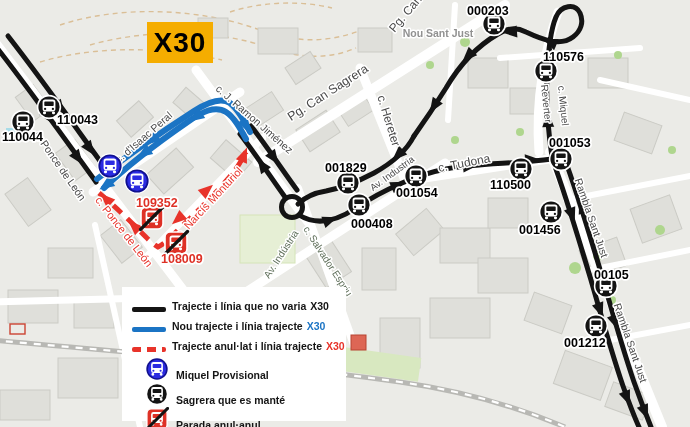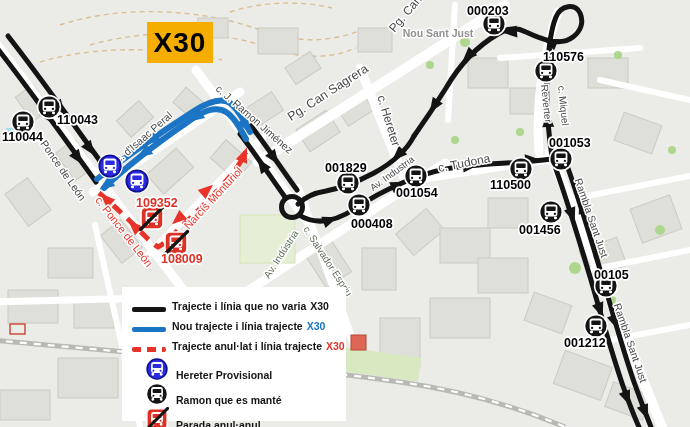--- a/index.html
+++ b/index.html
@@ -419,34 +419,34 @@
             <circle r="12.8" fill="#ffffff"></circle>
             <circle r="11.6" fill="#10108E"></circle>
             <circle r="9.9" fill="#2B2BE2"></circle>
             <rect x="-6.4" y="-7.6" width="12.8" height="12" rx="2.6" fill="#ffffff"></rect>
         <rect x="-4.7" y="-5.4" width="9.4" height="4.4" rx="0.8" fill="#2B2BE2"></rect>
         <circle cx="-3.9" cy="1.9" r="1.15" fill="#2B2BE2"></circle>
             <circle cx="3.9" cy="1.9" r="1.15" fill="#2B2BE2"></circle>
         <rect x="-6" y="4.4" width="3" height="2.8" rx="1.2" fill="#ffffff"></rect>
         <rect x="3" y="4.4" width="3" height="2.8" rx="1.2" fill="#ffffff"></rect>
           </svg></span>
-        <span class="lg-label">Hereter Provisional</span>
+        <span class="lg-label">Miquel Provisional</span>
       </div>
       <div class="lg-row icon-row">
         <span class="lg-iconbox"><svg width="24" height="24" viewBox="-13 -13 26 26">
             <circle r="12.2" fill="#ffffff"></circle>
             <circle r="10.6" fill="#141414"></circle>
             <rect x="-6.4" y="-7.6" width="12.8" height="12" rx="2.6" fill="#ffffff"></rect>
         <rect x="-4.7" y="-5.4" width="9.4" height="4.4" rx="0.8" fill="#141414"></rect>
         <circle cx="-3.9" cy="1.9" r="1.15" fill="#141414"></circle>
             <circle cx="3.9" cy="1.9" r="1.15" fill="#141414"></circle>
         <rect x="-6" y="4.4" width="3" height="2.8" rx="1.2" fill="#ffffff"></rect>
         <rect x="3" y="4.4" width="3" height="2.8" rx="1.2" fill="#ffffff"></rect>
           </svg></span>
-        <span class="lg-label">Ramon que es manté</span>
+        <span class="lg-label">Sagrera que es manté</span>
       </div>
       <div class="lg-row icon-row">
         <span class="lg-iconbox"><svg width="24" height="24" viewBox="-13 -13 26 26">
             <rect x="-11" y="-11" width="22" height="22" rx="5" fill="#DE3126" stroke="#ffffff" stroke-width="1.6"></rect>
             <rect x="-6.4" y="-7.6" width="12.8" height="12" rx="2.6" fill="#ffffff"></rect>
         <rect x="-4.7" y="-5.4" width="9.4" height="4.4" rx="0.8" fill="#DE3126"></rect>
         <circle cx="-3.9" cy="1.9" r="1.15" fill="#DE3126"></circle>
             <circle cx="3.9" cy="1.9" r="1.15" fill="#DE3126"></circle>
         <rect x="-6" y="4.4" width="3" height="2.8" rx="1.2" fill="#ffffff"></rect>
         <rect x="3" y="4.4" width="3" height="2.8" rx="1.2" fill="#ffffff"></rect>

